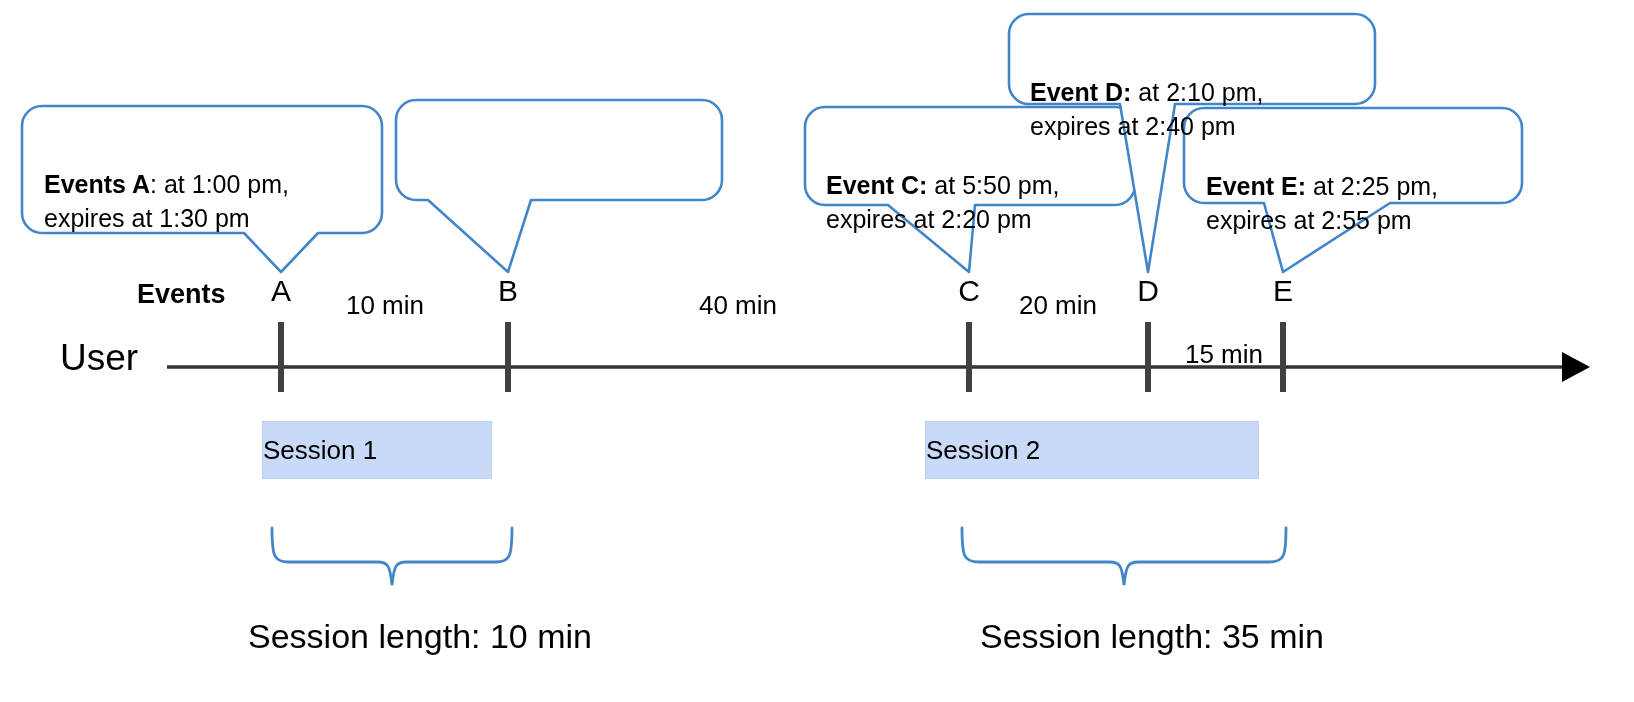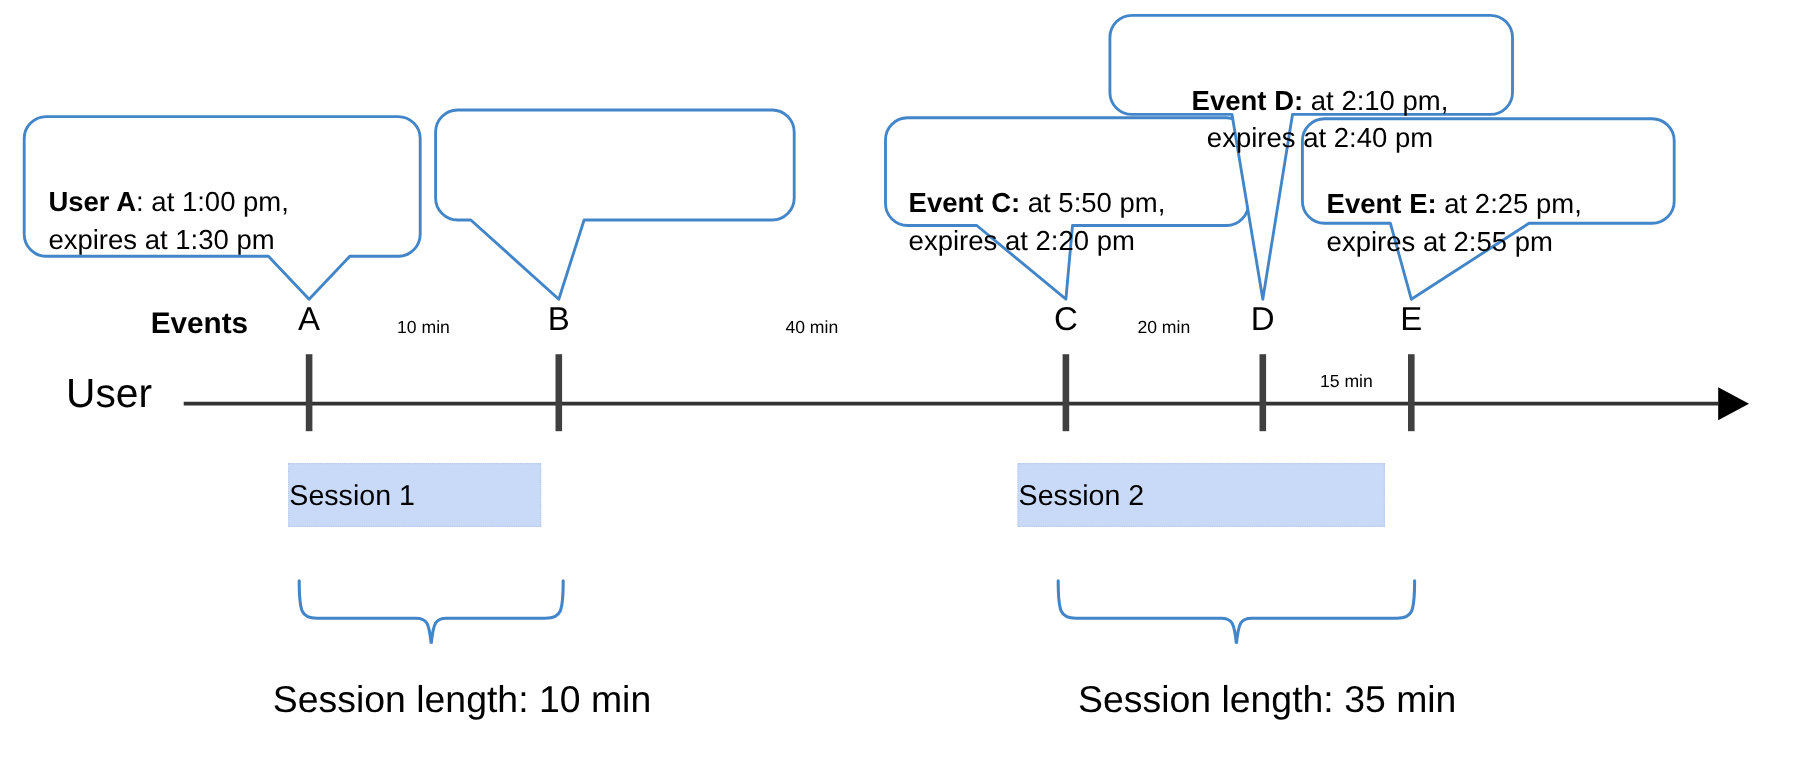--- a/index.html
+++ b/index.html
@@ -44,21 +44,21 @@
   }
   .marker-label {
     position: absolute;
     font-size: 30px;
     color: #000000;
     white-space: nowrap;
     text-align: center;
   }
   .interval-label {
     position: absolute;
-    font-size: 16px;
+    font-size: 26px;
     color: #000000;
     white-space: nowrap;
     text-align: center;
   }
   .user-label {
     position: absolute;
     font-size: 37px;
     color: #000000;
     white-space: nowrap;
   }
@@ -191,31 +191,31 @@
                C 962 556, 964 562, 978 562
                L 1110 562
                C 1120 562, 1122 566, 1124 585
                C 1126 566, 1128 562, 1138 562
                L 1270 562
                C 1284 562, 1286 556, 1286 528"></path>
     </g>
   </svg>
 
   <div class="callout-text" style="left:44px; top:133px; width:330px;">
-    <span class="lead">User A</span><span>: </span><span>at 1:00 pm,
+    <span class="lead">Events A</span><span>: </span><span>at 1:00 pm,
 expires at 1:30 pm</span>
   </div>
 
 
   <div class="callout-text" style="left:826px; top:134px; width:305px;">
     <span class="lead">Event C:</span><span> </span><span>at 5:50 pm,
 expires at 2:20 pm</span>
   </div>
 
-  <div class="callout-text" style="left:1030px; top:41px; width:340px;text-align:center;">
+  <div class="callout-text" style="left:1030px; top:41px; width:340px;">
     <span class="lead">Event D:</span><span> </span><span>at 2:10 pm,
 expires at 2:40 pm</span>
   </div>
 
   <div class="callout-text" style="left:1206px; top:135px; width:312px;">
     <span class="lead">Event E:</span><span> </span><span>at 2:25 pm,
 expires at 2:55 pm</span>
   </div>
 
   <div class="tl-label" style="left:137px; top:279px;font-weight:bold;">Events</div>

